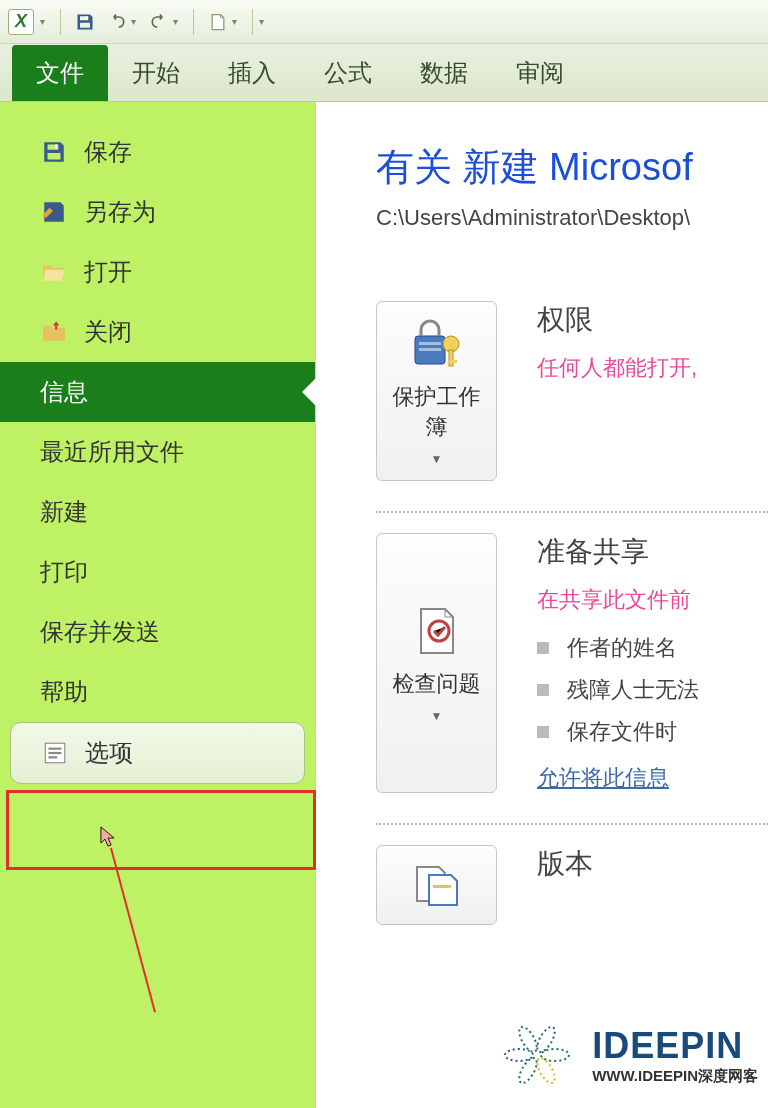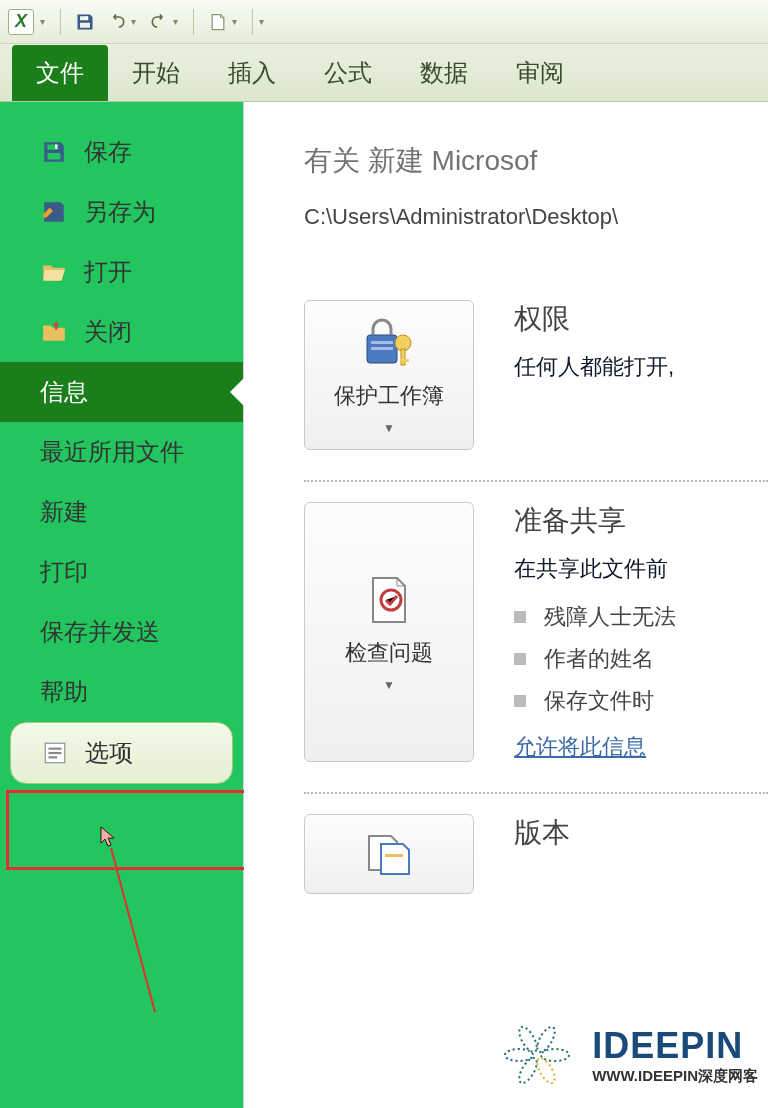--- a/index.html
+++ b/index.html
@@ -16,47 +16,47 @@
 
 
 .ribbon { height: 58px; background: linear-gradient(#e8f0de, #dce7cd); display: flex; align-items: flex-end; padding: 0 0 0 12px; border-bottom: 1px solid #b8c9a0; }
 .ribbon .tab { padding: 12px 24px; font-size: 24px; color: #3a4a2a; cursor: pointer; }
 .ribbon .tab.active { background: #1a7e1a; color: #fff; border-radius: 4px 4px 0 0; }
 
 
 .body-area { display: flex; height: calc(1108px - 102px); }
 
 
-.sidebar { width: 244px; background: #22c55e; border-right: 1px solid #d0d0d0; padding-top: 20px; position: relative; }
+.sidebar { width: 316px; background: #bef264; border-right: 1px solid #d0d0d0; padding-top: 20px; position: relative; }
 .sb-item { display: flex; align-items: center; padding: 14px 20px 14px 40px; font-size: 24px; color: #333; cursor: pointer; gap: 16px; }
 .sb-item .ico { width: 28px; height: 28px; display: flex; align-items: center; justify-content: center; }
 .sb-item .ico svg { width: 26px; height: 26px; }
 .sb-item.selected { background: #1a7e1a; color: #fff; position: relative; }
 .sb-item.selected::after { content: ""; position: absolute; right: -1px; top: 50%; transform: translateY(-50%); width: 0; height: 0; border-top: 14px solid transparent; border-bottom: 14px solid transparent; border-right: 14px solid #fff; }
 .sb-item.noicon { padding-left: 40px; align-items: center; }
-.sb-item.hover { background: linear-gradient(#f2f9e8, #e4f0d4); border: 1px solid #a8c77a; border-radius: 16px; margin: 0 10px; padding-left: 30px; }
+.sb-item.hover { background: linear-gradient(#f2f9e8, #e4f0d4); border: 1px solid #a8c77a; border-radius: 11px; margin: 0 10px; padding-left: 30px; }
 
 
 .anno-box { position: absolute; border: 3px solid #e03030; pointer-events: none; }
 .anno-cursor { position: absolute; width: 18px; height: 22px; }
 .anno-line { position: absolute; width: 2px; background: #e03030; transform-origin: top center; }
 
 
 .content { flex: 1; padding: 40px 0 0 60px; background: #fff; position: relative; }
-.content h1 { font-size: 28px; font-weight: normal; color: #737373; margin-bottom: 24px; }
+.content h1 { font-size: 38px; font-weight: normal; color: #1d4ed8; margin-bottom: 12px; }
 .content .path { font-size: 22px; color: #444; margin-bottom: 50px; }
 .section { display: flex; gap: 40px; padding: 20px 0 30px 0; border-bottom: 2px dotted #bbb; margin-right: 0; }
 .section:last-of-type { border-bottom: 2px dotted #bbb; }
-.big-btn { width: 170px; min-height: 150px; background: linear-gradient(#fdfdfd, #f0f0f0); border: 1px solid #c8c8c8; border-radius: 6px; display: flex; flex-direction: column; align-items: center; justify-content: center; padding: 14px 8px; gap: 10px; cursor: pointer; }
+.big-btn { width: 121px; min-height: 150px; background: linear-gradient(#fdfdfd, #f0f0f0); border: 1px solid #c8c8c8; border-radius: 6px; display: flex; flex-direction: column; align-items: center; justify-content: center; padding: 14px 8px; gap: 10px; cursor: pointer; }
 .big-btn .bicon { width: 56px; height: 56px; display: flex; align-items: center; justify-content: center; }
 .big-btn .blabel { font-size: 22px; color: #333; text-align: center; }
 .big-btn .barrow { font-size: 12px; color: #666; }
 .section-text { flex: 1; }
 .section-text h2 { font-size: 28px; font-weight: normal; color: #444; margin-bottom: 14px; }
-.section-text p { font-size: 22px; color: #0f172a; margin-bottom: 12px; }
+.section-text p { font-size: 22px; color: #ec4899; margin-bottom: 12px; }
 .section-text ul { list-style: none; }
 .section-text li { display: flex; align-items: center; font-size: 22px; color: #444; padding: 6px 0; gap: 18px; }
 .section-text li .bullet { width: 12px; height: 12px; background: #bbb; }
 .section-text .link { color: #3a6aa8; text-decoration: underline; font-size: 22px; cursor: pointer; margin-top: 10px; display: inline-block; }
 
 
 .wm { position: absolute; right: 10px; bottom: 8px; display: flex; align-items: center; gap: 10px; }
 .wm-logo { width: 90px; height: 90px; position: relative; }
 .wm-text { display: flex; flex-direction: column; }
 .wm-text .brand { font-size: 36px; font-weight: bold; color: #1a4a7a; letter-spacing: 1px; font-family: Arial, sans-serif; }
@@ -226,25 +226,25 @@
         </div>
         <div class="blabel">检查问题</div>
         <div class="barrow">▼</div>
       </div>
       <div class="section-text">
         <h2>准备共享</h2>
         <p>在共享此文件前</p>
         <ul>
           <li>
               <span class="bullet"></span>
-              <span>残障人士无法</span>
+              <span>作者的姓名</span>
             </li>
           <li>
               <span class="bullet"></span>
-              <span>作者的姓名</span>
+              <span>残障人士无法</span>
             </li>
           <li>
               <span class="bullet"></span>
               <span>保存文件时</span>
             </li>
         </ul>
         <span class="link">允许将此信息</span>
       </div>
     </div>
 

